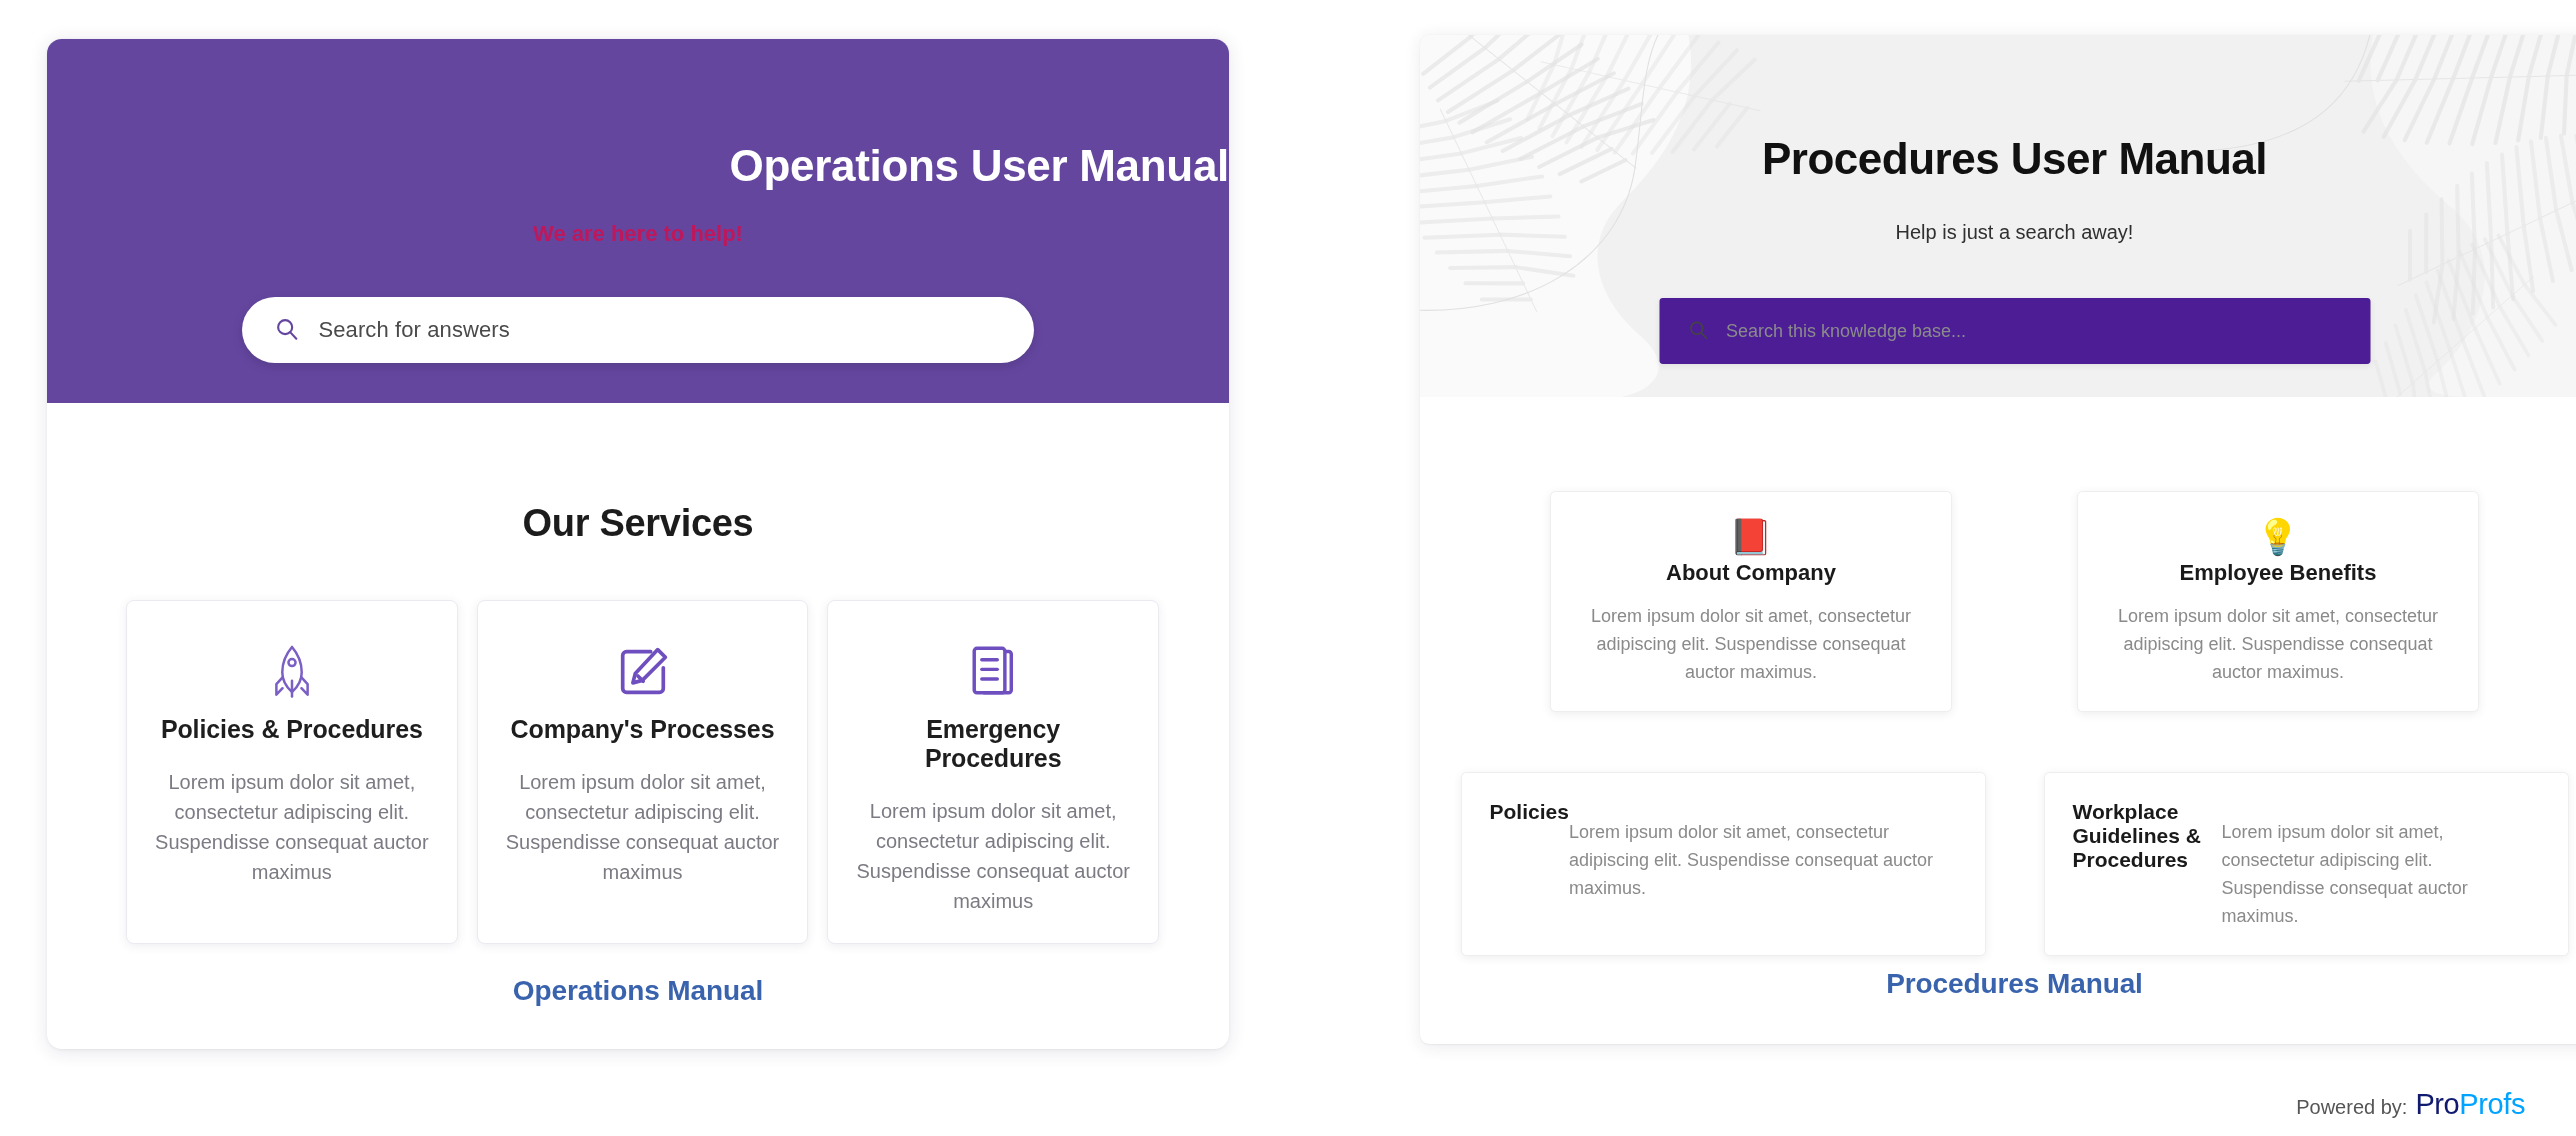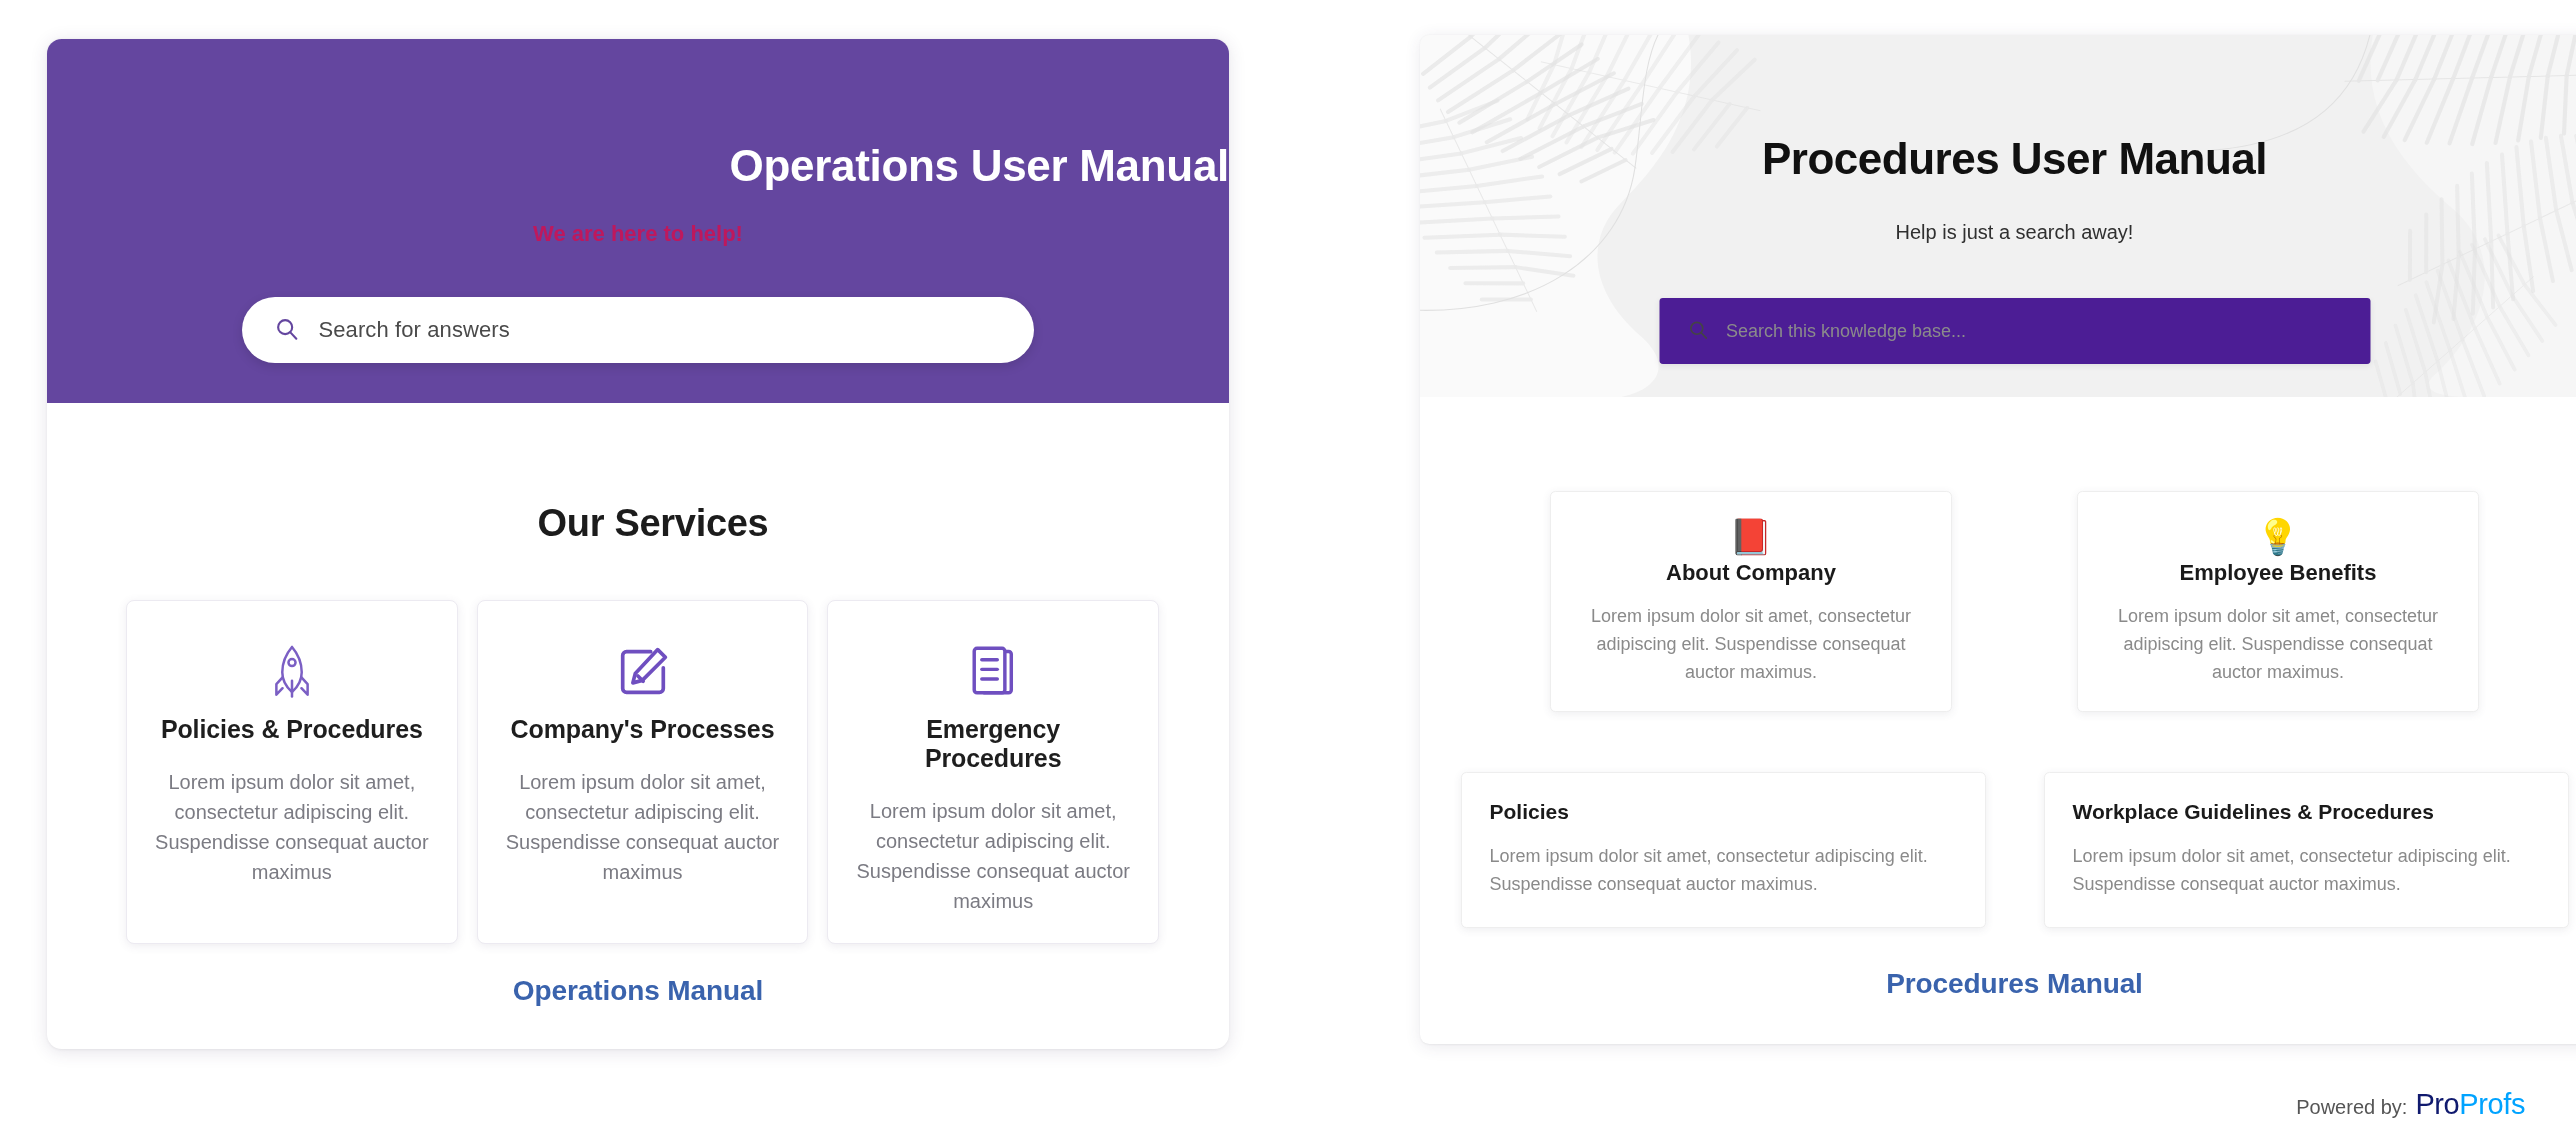--- a/index.html
+++ b/index.html
@@ -40,21 +40,21 @@
     width:792px; height:66px;
     background:#ffffff; border-radius:40px;
     display:flex; align-items:center; padding-left:32px; gap:19px;
     box-shadow:0 3.4px 10.7px rgba(0,0,0,.13);
   }
   .search-pill .ph {
     font-size:22px; color:#4a4a4a; letter-spacing:0.1px;
   }
 
   .services-heading {
-    position:absolute; top:463px; left:15px; width:100%;
+    position:absolute; top:463px; left:0; width:100%;
     text-align:center; color:#1c1c1c;
     font-size:38px; font-weight:700; letter-spacing:-0.3px;
   }
 
   .svc-row {
     position:absolute; top:561px; left:79px;
     width:1033px;
     display:flex; gap:19px;
   }
   .svc-card {
@@ -141,21 +141,21 @@
 
   .kb-grid-bot {
     position:absolute; top:737px; left:0; width:100%;
     display:flex; justify-content:center; gap:58px;
   }
   .kb-card-bot {
     width:525px; min-height:156px;
     background:#ffffff; border:0.7px solid #eeeeee; border-radius:5.4px;
     box-shadow:0 2px 8px rgba(70,70,90,.09);
     padding:27px 28px 24px;
-    display:flex; flex-direction:column; align-items:flex-start;
+    display:flex; align-items:flex-start;
   }
   .kb-bot-title { font-size:21px; font-weight:700; color:#1a1a1a; }
   .kb-bot-desc {
     margin-top:19px; font-size:18px; line-height:1.55; color:#8a8a8a;
   }
   .manual-link-right {
     position:absolute; bottom:44px; left:0; width:100%;
     text-align:center;
     color:#3a63ad; font-size:28px; font-weight:700; letter-spacing:-0.1px;
   }

